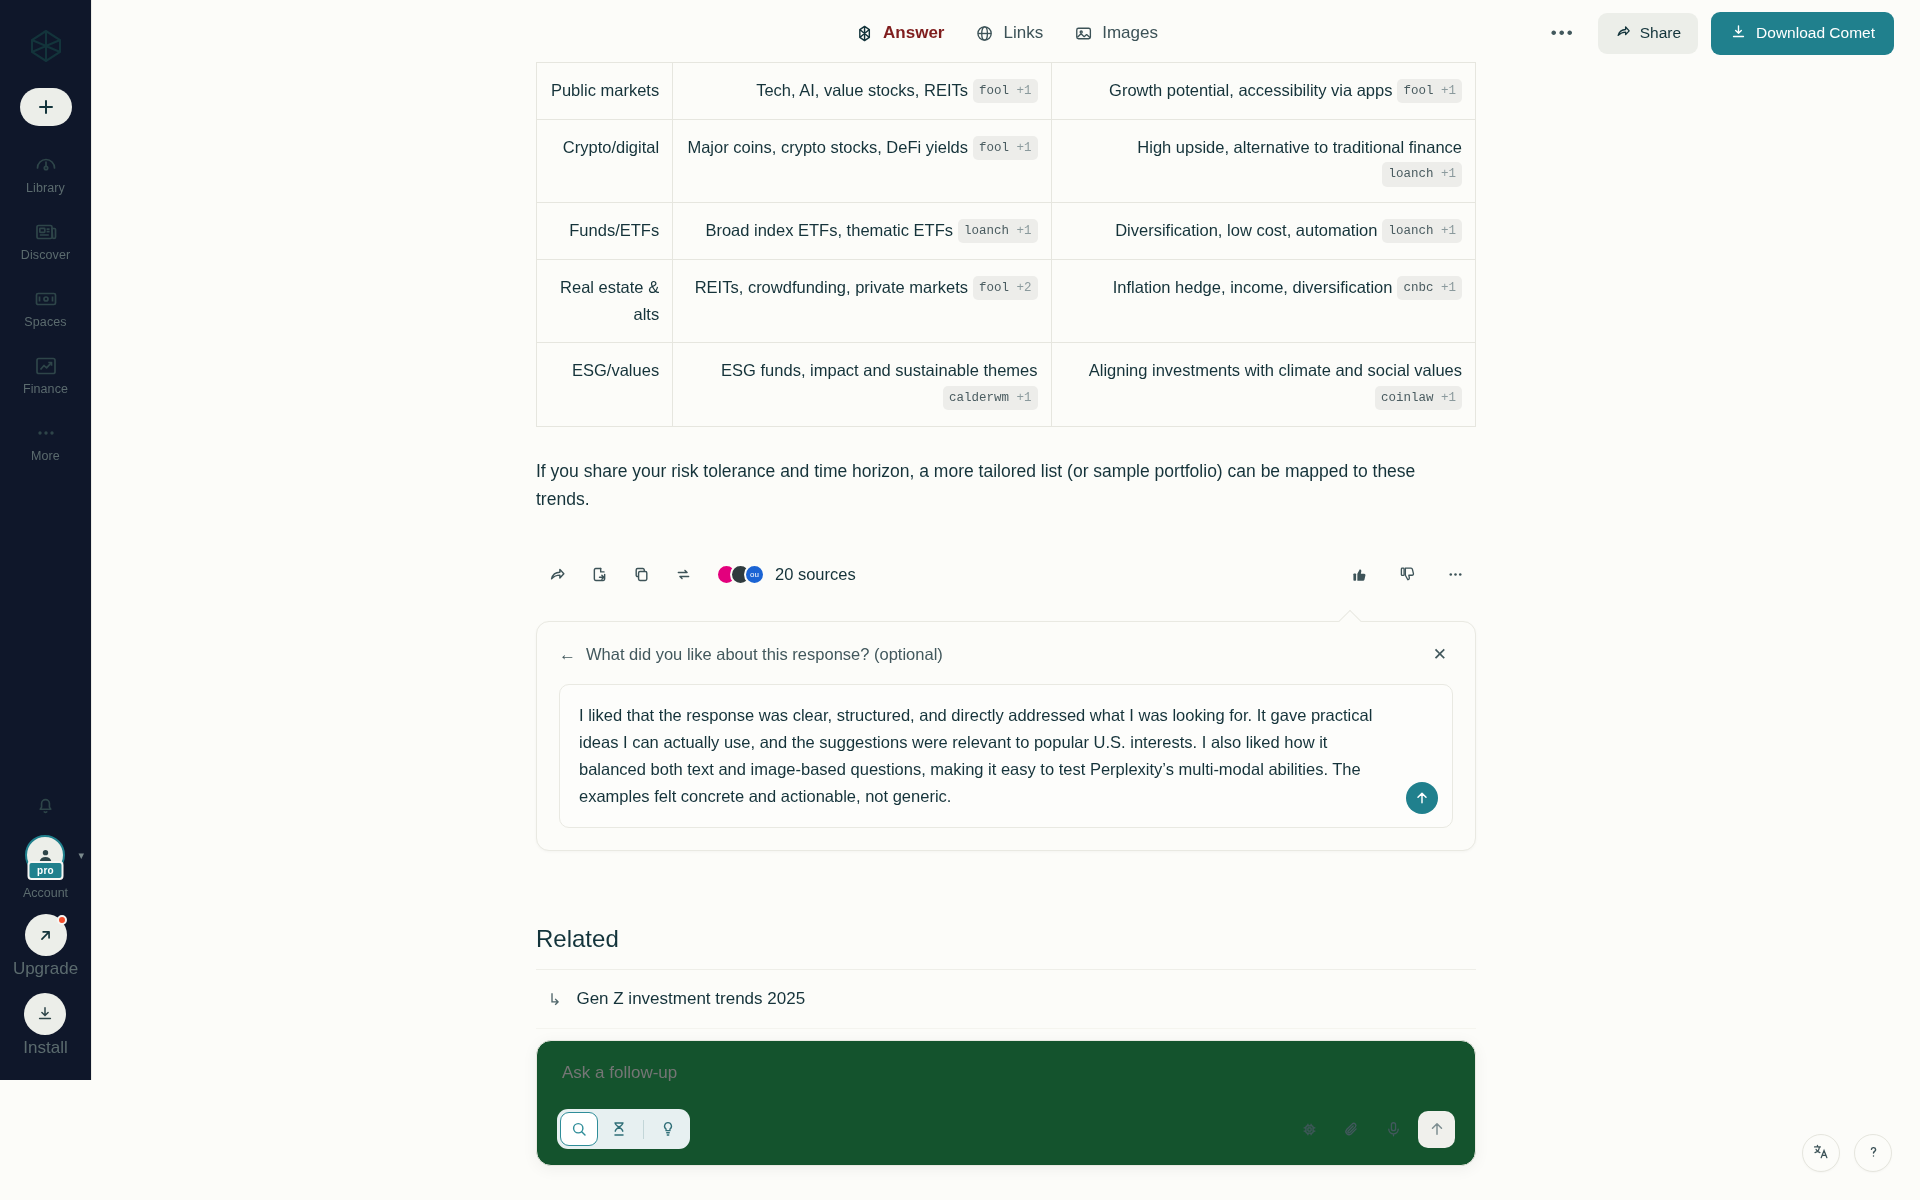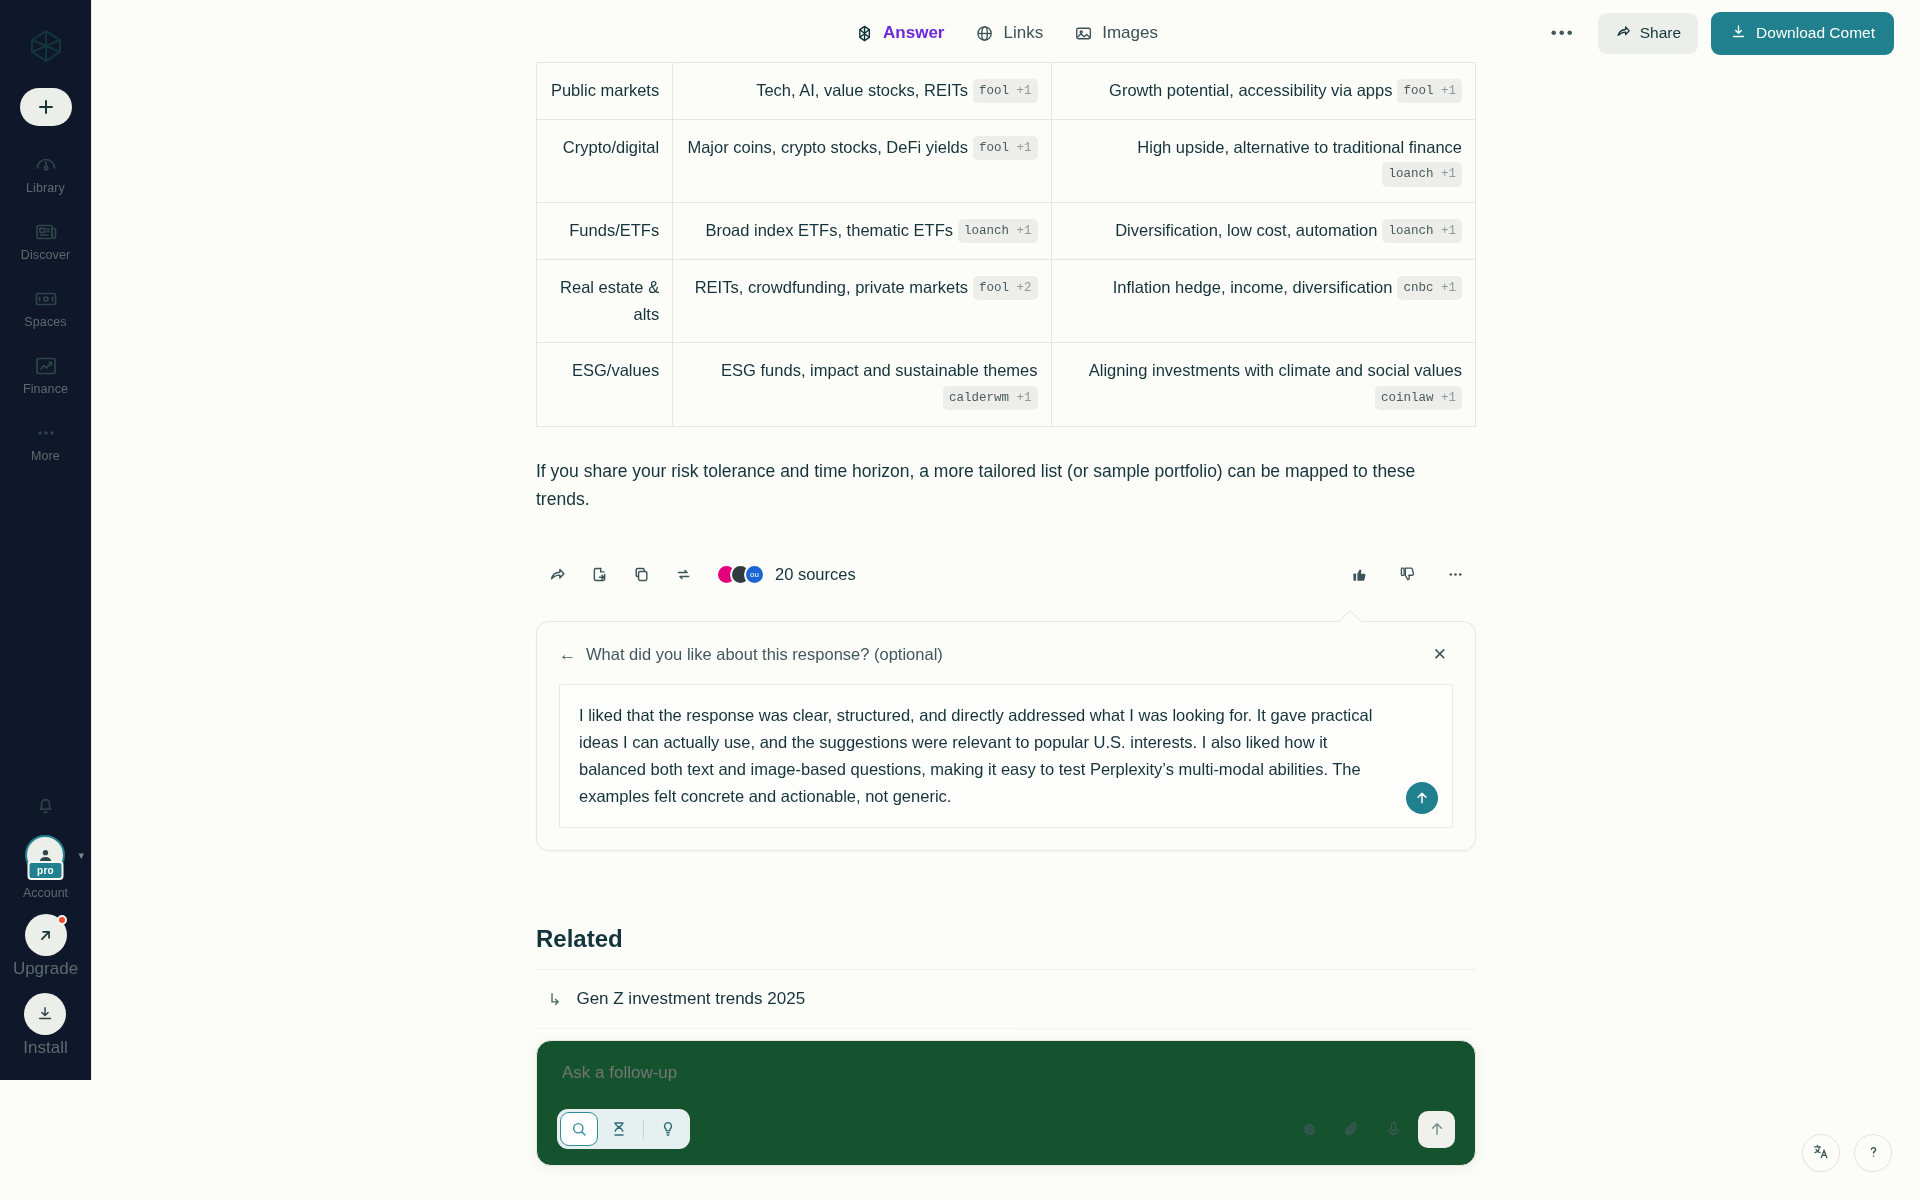--- a/index.html
+++ b/index.html
@@ -66,21 +66,21 @@
 
   
   .main { flex:1; height:1200px; position:relative; background:#fcfcf9; overflow:hidden;}
   .topbar{
     height:66px; display:flex; align-items:center; position:relative;
     padding: 0 26px 0 0;
   }
   .tabs{ display:flex; align-items:center; gap:26px; position:absolute; left:50%; transform:translateX(-50%); }
   .tab{ display:flex; align-items:center; gap:9px; font-size:17px; cursor:pointer; padding: 6px 2px;}
   .tab .t-ico{width:20px;height:20px;display:flex;align-items:center;justify-content:center;}
-  .tab.active{ color:#6d28d9; font-weight:600;text-align:center; }
+  .tab.active{ color:#7f1d1d; font-weight:600;text-align:center; }
   .tab.inactive{ color:#3c5257; font-weight:400; }
   .topright{ margin-left:auto; display:flex; align-items:center; gap:13px; }
   .more-dots{ padding:6px 10px; color:#42585d; letter-spacing:2px; font-size:17px; cursor:pointer; line-height:10px;}
   .btn-share{
     display:flex;align-items:center;gap:8px;background:#eceee9;color:#13343b;
     border-radius:9px;padding:10px 17px;font-size:15.5px;cursor:pointer;border:none;
     font-family:inherit;
   }
   .btn-download{
     display:flex;align-items:center;gap:9px;background:#20808d;color:#ffffff;
@@ -129,31 +129,31 @@
   .fb-caret{
     position:absolute; top:-9px; left:805px; width:16px; height:16px;
     background:#fcfcf9; border-left:1px solid #e9e9e2; border-top:1px solid #e9e9e2;
     transform:rotate(45deg);
   }
   .fb-head{ display:flex; align-items:center; gap:10px; }
   .fb-back{ color:#42585d; font-size:17px; cursor:pointer; }
   .fb-q{ font-size:16.5px; color:#42585d; }
   .fb-close{ margin-left:auto; color:#42585d; font-size:17px; cursor:pointer; padding:2px 6px;}
   .fb-box{
-    margin-top:17px; border:1px solid #e9e9e2; border-radius:2px; background:#fdfdfb;
+    margin-top:17px; border:1px solid #e9e9e2; border-radius:10px; background:#fdfdfb;
     padding:17px 19px 18px 19px; position:relative; min-height:104px;
   }
   .fb-text{ font-size:16.5px; line-height:1.62; color:#15333a; width:800px; }
   .fb-send{
     position:absolute; right:14px; bottom:13px; width:32px;height:32px;border-radius:50%;
     background:#20808d; display:flex;align-items:center;justify-content:center; cursor:pointer;
   }
 
   
-  .related-h{ font-size:24px; font-weight:700; color:#13343b; margin-top:74px; }
+  .related-h{ font-size:24px; font-weight:400; color:#13343b; margin-top:74px; }
   .rel-list{ width:940px; margin-top:16px; }
   .rel-item{
     display:flex; align-items:center; gap:15px; padding:19px 2px 19px 12px;
     border-top:1px solid #eeeee8; font-size:17px; color:#15333a; cursor:pointer;
   }
   .rel-arrow{ color:#50666b; font-size:16px; }
   .rel-item.clipped{ opacity:.55; }
 
   
   .composer{

